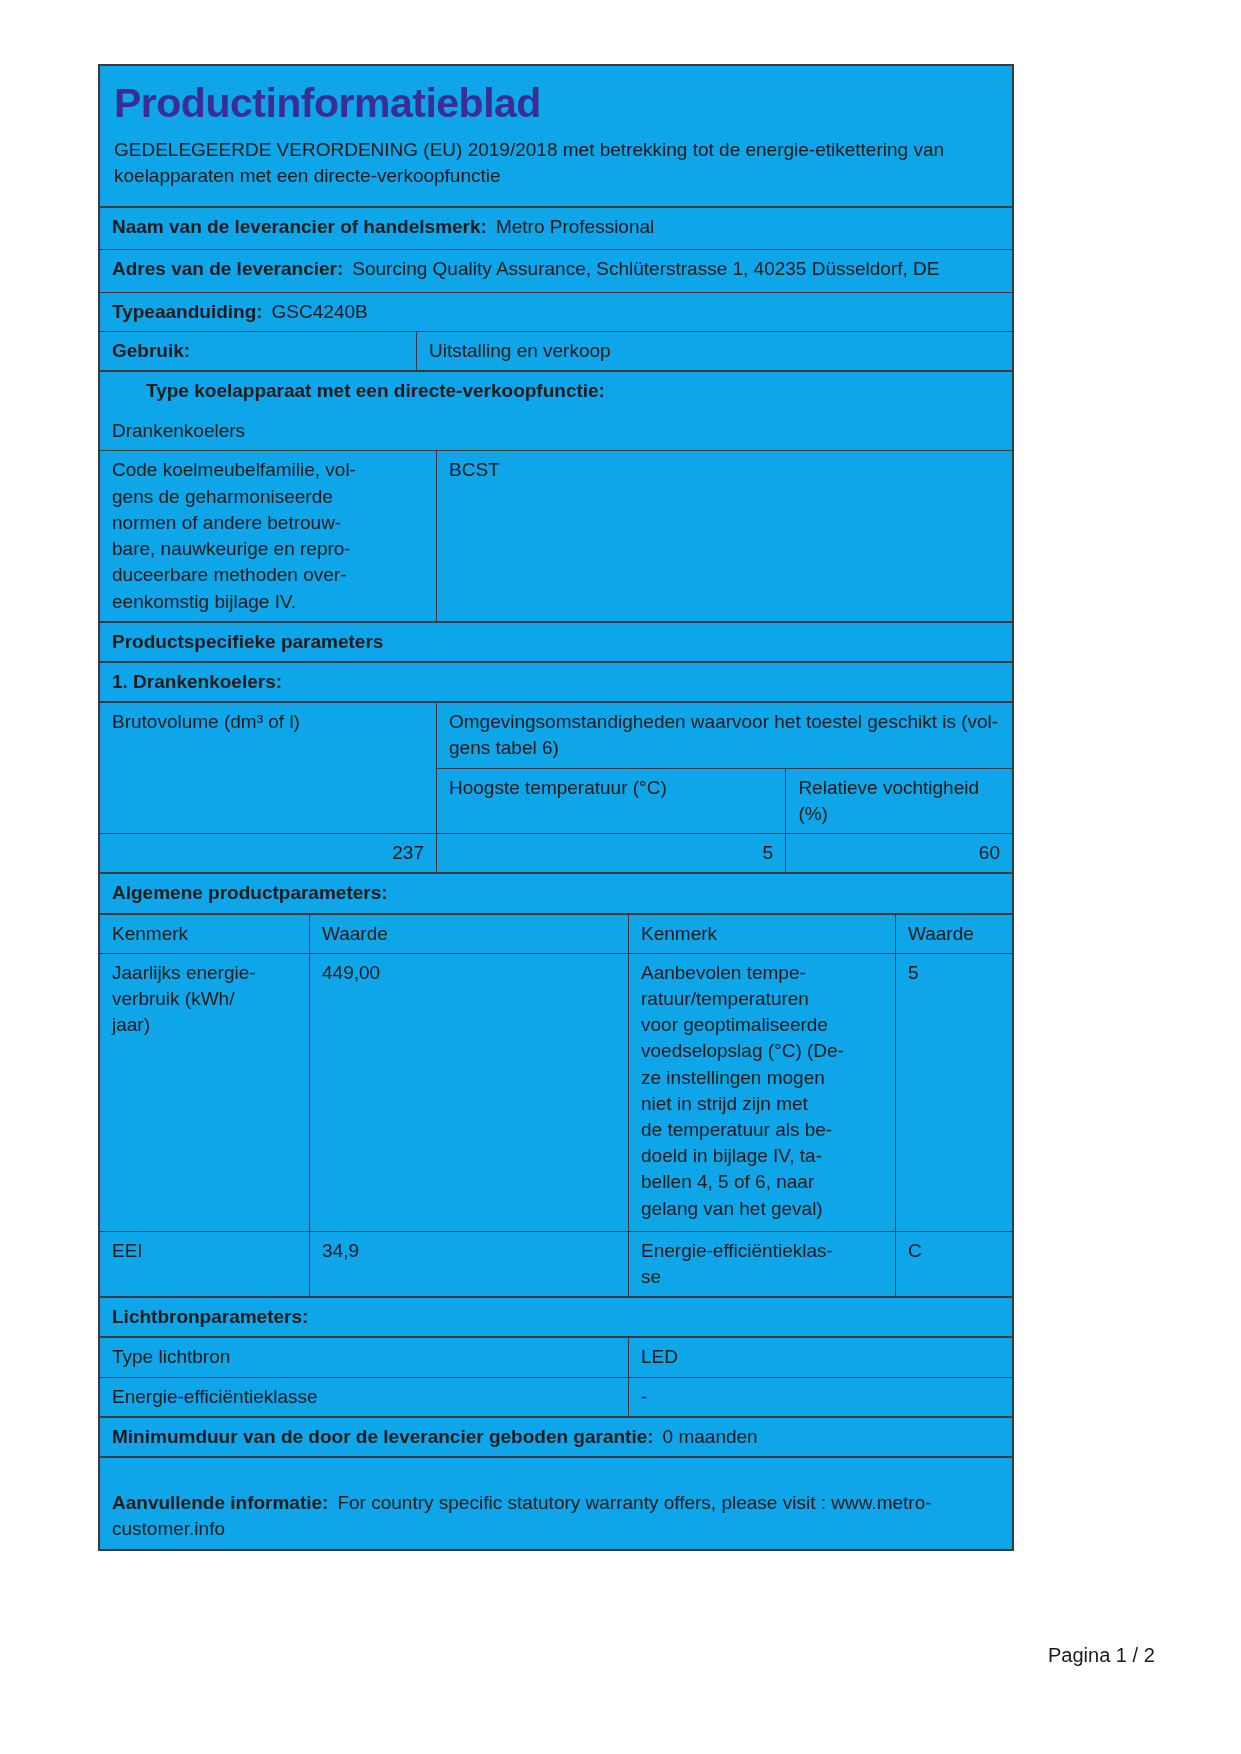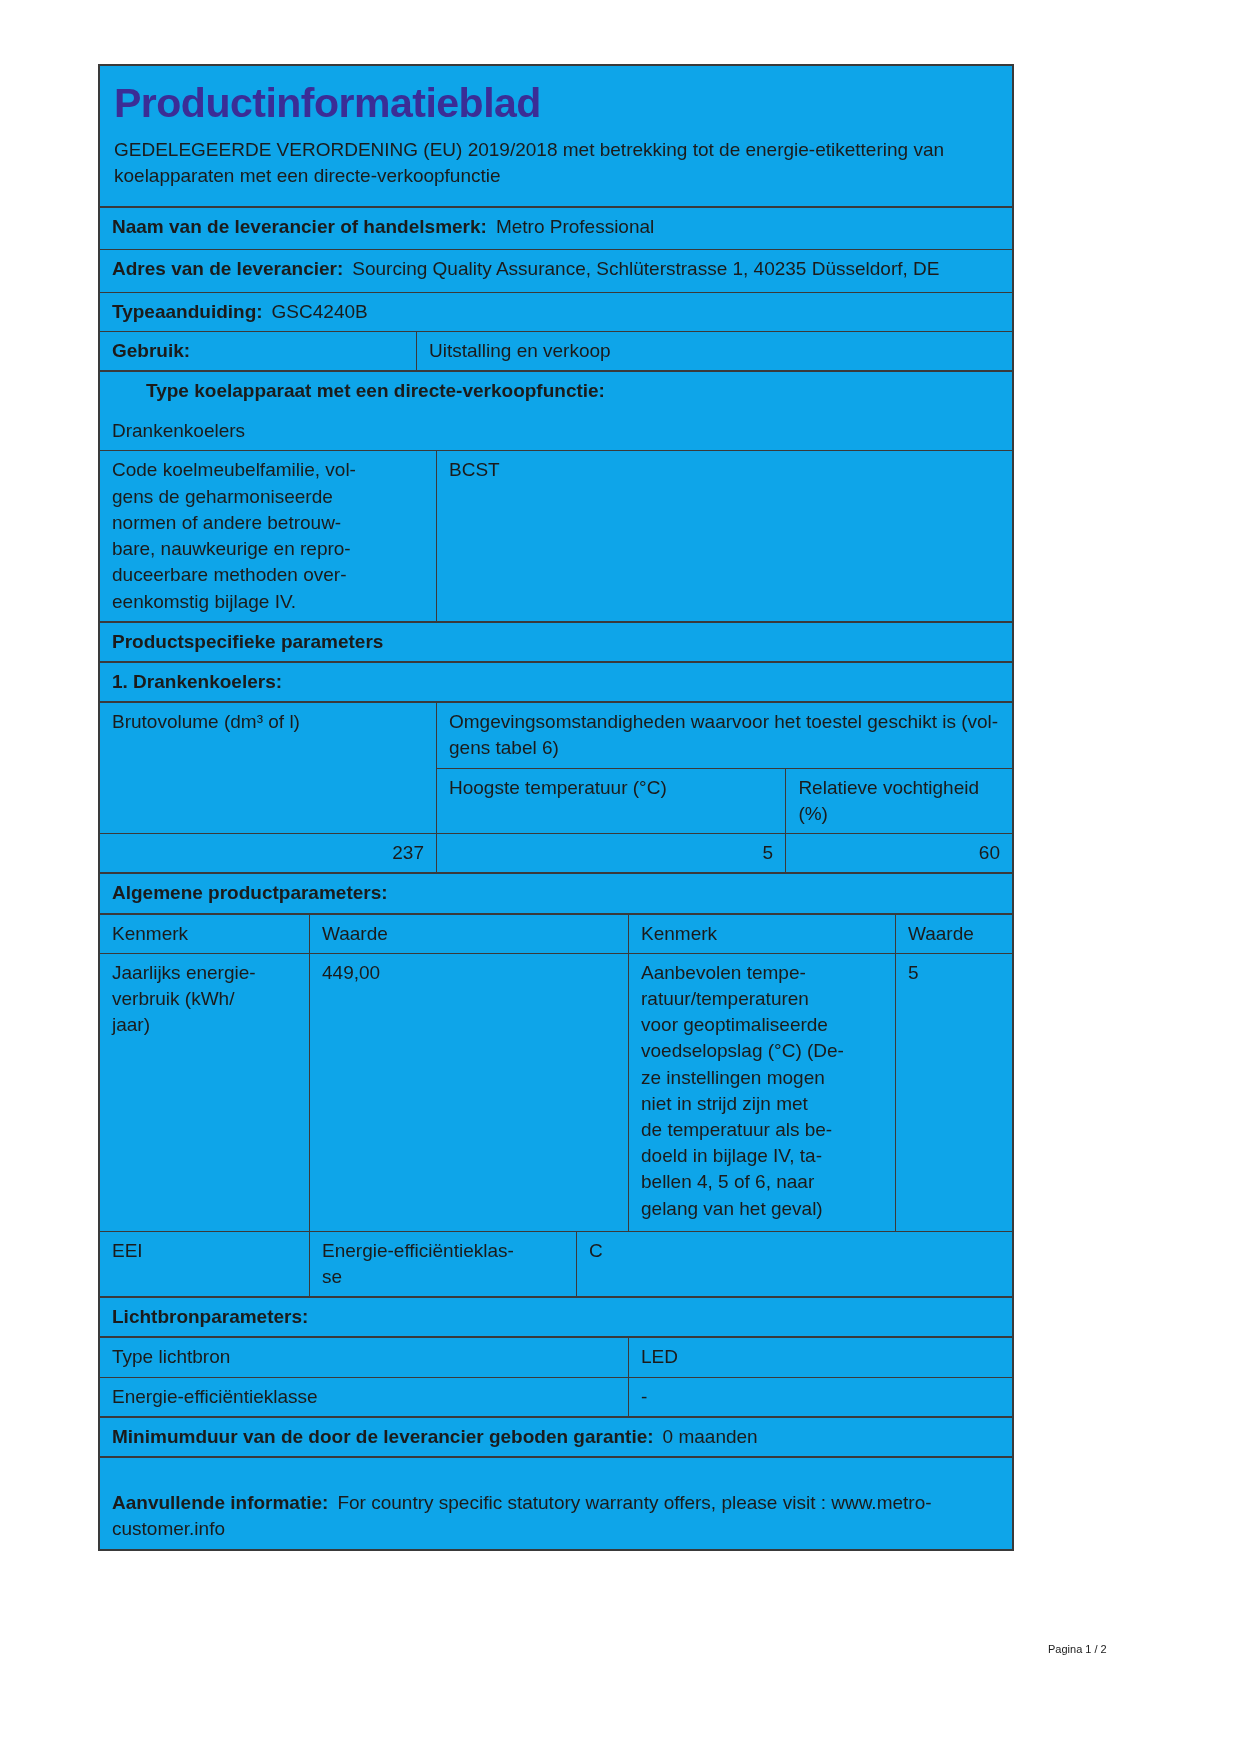--- a/index.html
+++ b/index.html
@@ -59,21 +59,21 @@
   .r-aanv{min-height:70px;}
   .code-label{text-align:justify;}
   
   .bruto-right{display:flex;flex-direction:column;width:576px;border-left:1px solid var(--border-color);}
   .omgeving{padding:6px 12px;border-bottom:1px solid var(--border-color);min-height:58px;}
   .subrow{display:flex;flex:1;}
   .subrow .cell{min-height:31px;}
   .typekoel-head{margin-bottom:14px;margin-left:34px;}
   .footer{
     position:absolute;left:1048px;top:1642px;
-    font-size:11px;color:#1b1b1b;
+    font-size:20px;color:#1b1b1b;
   }
 </style>
 </head>
 <body>
 
 <div class="doc-table">
 
   <div class="row first">
     <div class="cell title-block" style="width:912px">
       <div class="page-title">Productinformatieblad</div>
@@ -169,20 +169,21 @@
 ze instellingen mogen
 niet in strijd zijn met
 de temperatuur als be-
 doeld in bijlage IV, ta-
 bellen 4, 5 of 6, naar
 gelang van het geval)</div>
     <div class="cell w-a4">5</div>
   </div>
   <div class="row r-arow2">
     <div class="cell w-a1">EEI</div>
+    <div class="cell w-a2">34,9</div>
     <div class="cell w-a3 ml">Energie-efficiëntieklas-
 se</div>
     <div class="cell w-a4">C</div>
   </div>
 
   <div class="row thick r-drank">
     <div class="cell bold" style="width:912px">Lichtbronparameters:</div>
   </div>
   <div class="row thick r-lrow">
     <div class="cell w-l1">Type lichtbron</div>

